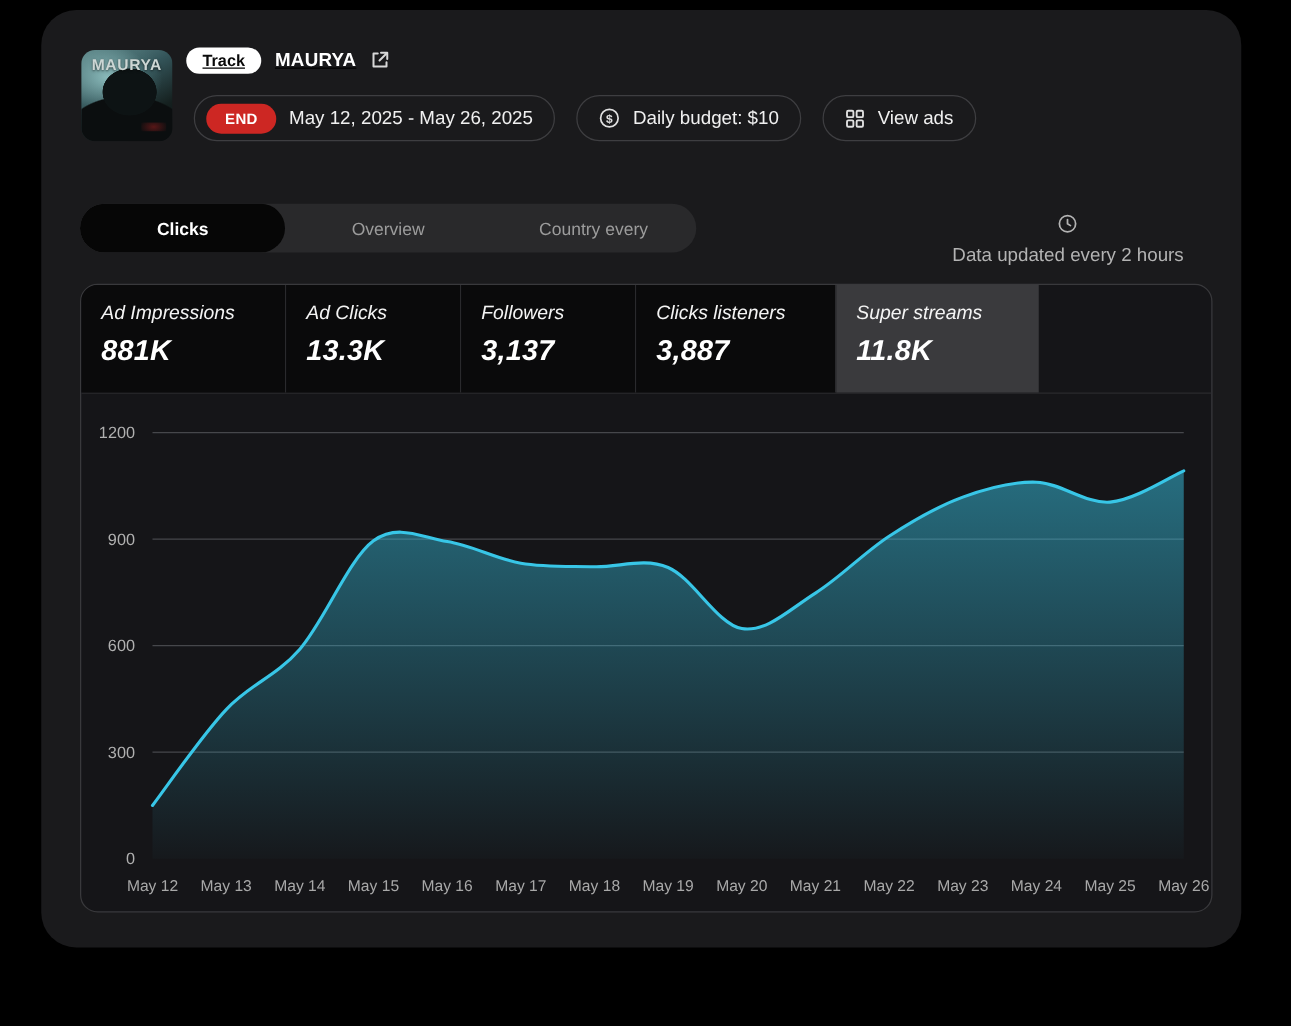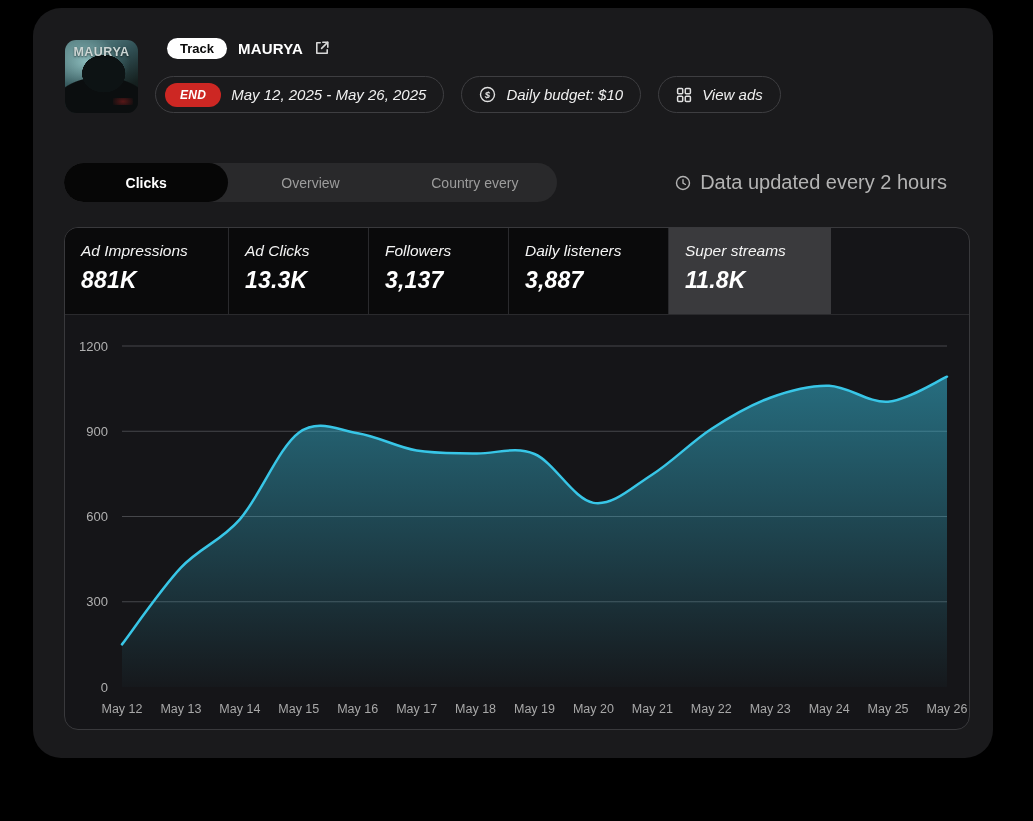--- a/index.html
+++ b/index.html
@@ -20,45 +20,45 @@
     background:
       radial-gradient(30% 26% at 53% 46%, #0d1314 98%, rgba(0,0,0,0) 100%),
       radial-gradient(70% 46% at 50% 96%, #0b0e0f 97%, rgba(0,0,0,0) 100%);
   }
   .art-red { position:absolute; left:48px; bottom:8px; width:20px; height:7px;
     background:radial-gradient(60% 100% at 50% 50%, rgba(150,30,30,0.55), rgba(0,0,0,0)); }
   .art-title { position:absolute; top:5px; left:0; right:0; text-align:center;
     font-size:12.5px; font-weight:700; letter-spacing:0.5px; color:#ccd6d4;
     text-shadow:0 1px 2px rgba(0,0,0,0.6); }
 
-  .title-row { position:absolute; left:134px; top:29px; height:22px;
-    display:flex; align-items:center; gap:11px; }
+  .title-row { position:absolute; left:116px; top:29px; height:22px;
+    display:flex; align-items:center; gap:11px;text-decoration:underline; }
   .track-pill { background:#ffffff; color:#0a0a0a; font-size:13px; font-weight:700;
     padding:4px 13px; border-radius:12px; line-height:1; }
   .camp-title { color:#ffffff; font-size:15px; font-weight:600; letter-spacing:0.2px; }
   .link-icon { display:inline-flex; cursor:pointer; }
 
   .pill-row { position:absolute; left:122px; top:68px; display:flex; gap:17px; }
   .pill { height:37px; border:1px solid #3e3e41; border-radius:22px;
     display:flex; align-items:center; gap:10px; color:#f0f0f0; font-size:15px;
-    padding:0 17px; background:transparent; white-space:nowrap;font-style:italic; }
+    padding:0 17px; background:transparent; white-space:nowrap; }
   .pill.has-badge { padding-left:9px; }
   .pill.clickable { cursor:pointer; }
   .end-badge { background:#cd2723; color:#fff; font-size:12px; font-weight:700;
     letter-spacing:0.3px; padding:6px 15px; border-radius:13px; line-height:1; }
 
   
   .tabs { position:absolute; left:31px; top:155px; width:493px; height:39px;
     background:#29292b; border-radius:20px; display:flex; overflow:hidden; }
   .tab { flex:1 1 0; display:flex; align-items:center; justify-content:center;
     font-size:14px; color:#9c9c9c; cursor:pointer; border-radius:20px; }
   .tab.active { background:#060606; color:#ffffff; font-weight:600; }
 
   .updated { position:absolute; right:46px; top:163px; display:flex;
-    align-items:center; gap:9px; color:#b3b3b3; font-size:20px; }
+    align-items:center; gap:9px; color:#b3b3b3; font-size:15px;flex-direction:column; }
 
   
   .panel { position:absolute; left:31px; top:219px; width:906px; height:503px;
     border:1px solid #39393c; border-radius:14px; background:#151518; overflow:hidden; }
   .stats { display:flex; height:87px; border-bottom:1px solid #2a2a2d; }
   .stat-cell { background:#0a0a0b; border-right:1px solid #2a2a2d;
     padding:14px 0 0 16px; cursor:pointer;font-style:italic; }
   .stat-cell:last-child { border-right:none; }
   .stat-cell.selected { background:#3a3a3d; }
   .stat-label { color:#f4f4f4; font-size:15.5px; margin-bottom:7px; }
@@ -141,21 +141,21 @@
         </div>
         <div class="stat-cell" style="width: 140px;">
           <div class="stat-label">Ad Clicks</div>
           <div class="stat-value">13.3K</div>
         </div>
         <div class="stat-cell" style="width: 140px;">
           <div class="stat-label">Followers</div>
           <div class="stat-value">3,137</div>
         </div>
         <div class="stat-cell" style="width: 160px;">
-          <div class="stat-label">Daily listeners</div>
+          <div class="stat-label">Clicks listeners</div>
           <div class="stat-value">3,887</div>
         </div>
         <div class="stat-cell selected" style="width: 162px;">
           <div class="stat-label">Super streams</div>
           <div class="stat-value">11.8K</div>
         </div>
       </div>
     <div class="chart-wrap">
       <svg id="chart-svg" width="904" height="414" viewBox="0 0 904 414">
           <defs>

